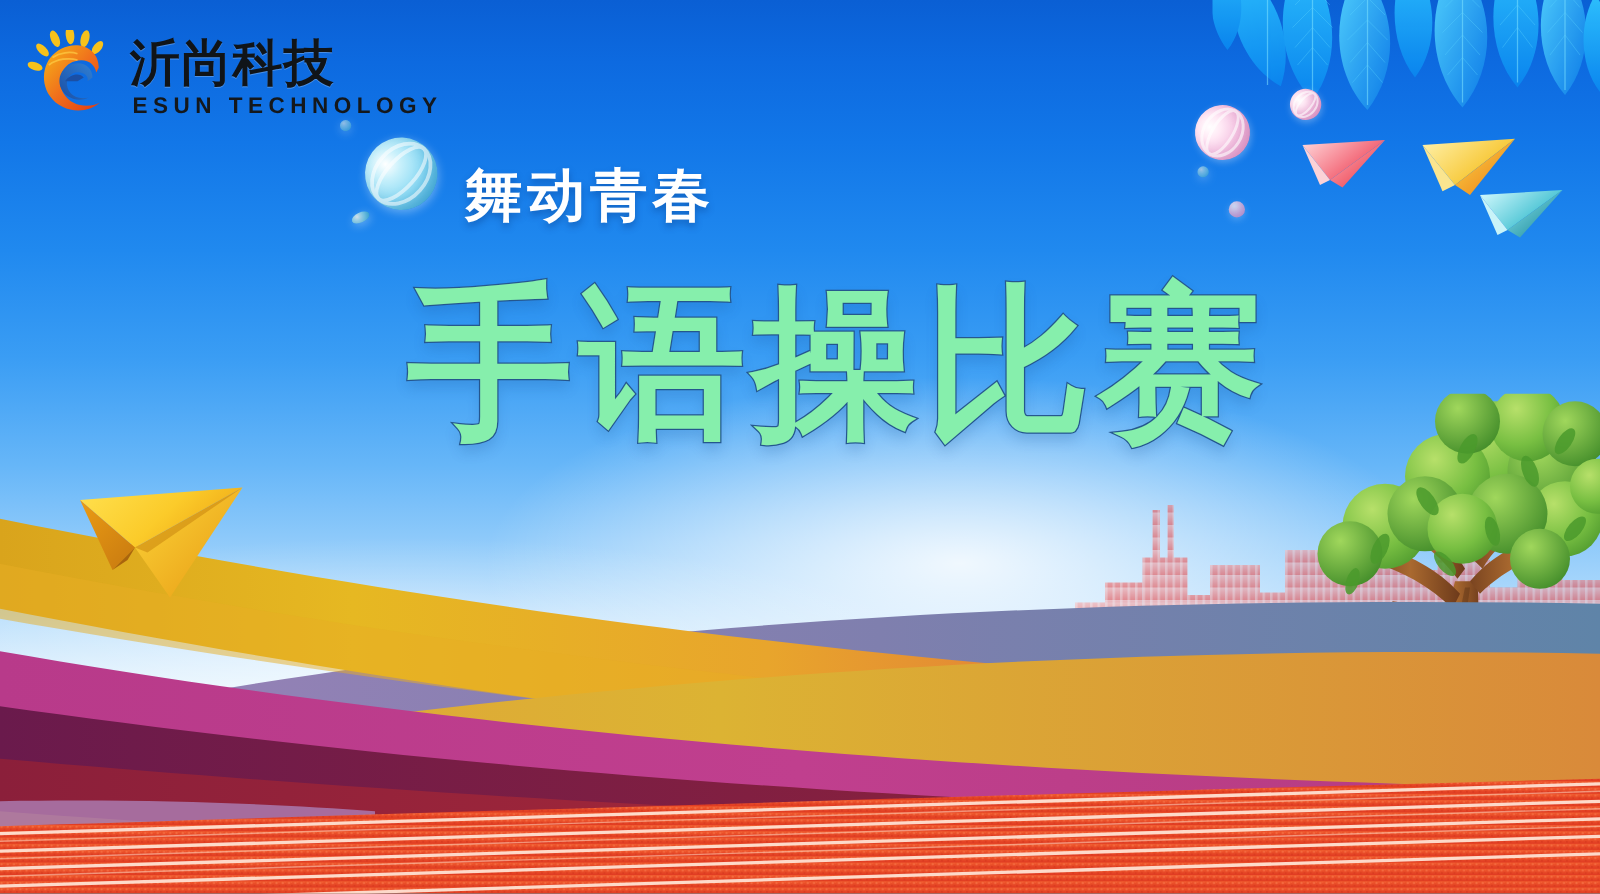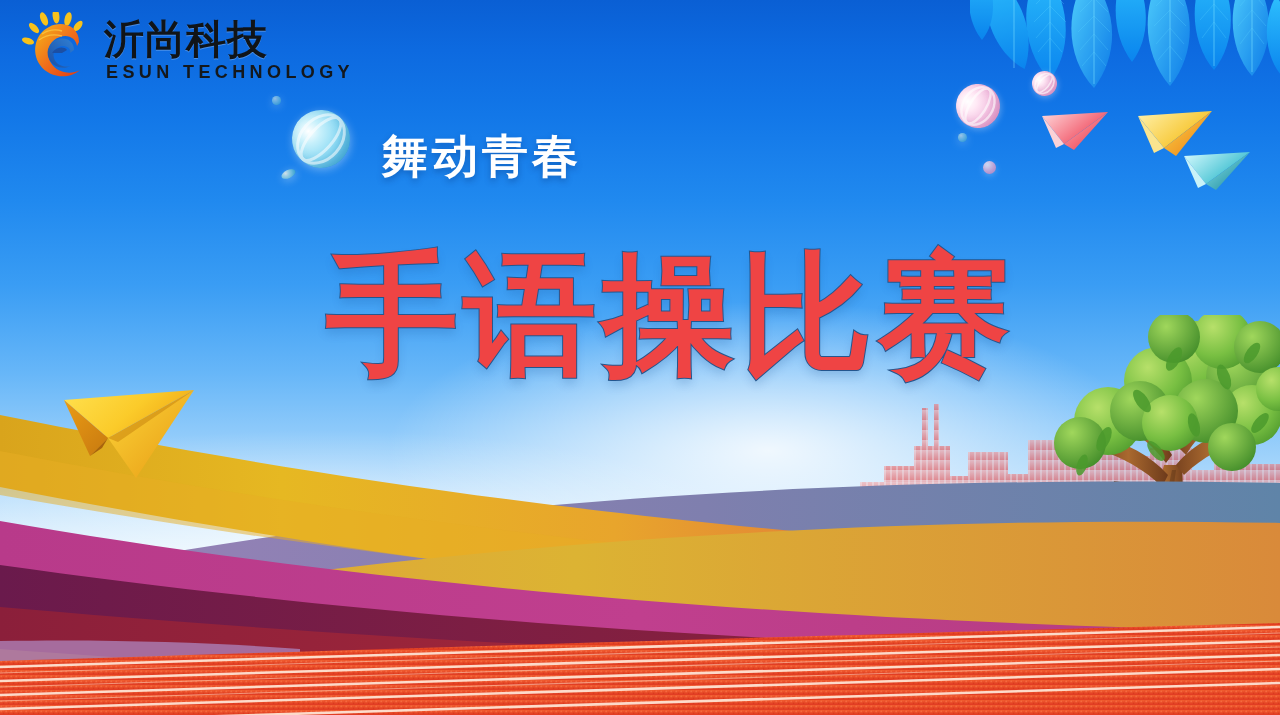--- a/index.html
+++ b/index.html
@@ -31,47 +31,46 @@
     background:radial-gradient(ellipse at center, rgba(255,255,255,.85) 0%, rgba(255,255,255,0) 70%);
     pointer-events:none;
   }
   .sky-glow2{
     position:absolute;left:-10%;top:60%;width:70%;height:30%;
     background:radial-gradient(ellipse at center, rgba(255,255,255,.55) 0%, rgba(255,255,255,0) 70%);
     pointer-events:none;
   }
 
   
-  .logo{position:absolute;left:22px;top:10px;height:80px;display:flex;align-items:center;gap:6px;}
+  .logo{position:absolute;left:22px;top:22px;height:80px;display:flex;align-items:center;gap:6px;}
   .logo-mark{width:76px;height:76px;position:relative;}
   .logo-text{display:flex;flex-direction:column;justify-content:center;line-height:1;}
   .logo-cn{
     font-size:40px;font-weight:bold;color:#101418;letter-spacing:1px;
     text-shadow:0 1px 0 rgba(255,255,255,.25);
   }
   .logo-en{
     font-size:18px;font-weight:bold;color:#14181c;letter-spacing:4.4px;
     margin-top:4px;margin-left:2px;
   }
 
   
   .subtitle{
-    position:absolute;left:382px;top:126px;
+    position:absolute;left:372px;top:126px;
     font-size:46px;font-weight:bold;color:#ffffff;letter-spacing:4px;
     text-shadow:0 3px 6px rgba(0,40,110,.35);
   }
   .main-title{
     position:absolute;left:326px;top:222px;
     font-size:132px;font-weight:bold;letter-spacing:6px;
-    color:#ef4444;
+    color:#86efac;
     -webkit-text-stroke:2px #27598f;
     paint-order:stroke fill;
     text-shadow:0 6px 10px rgba(20,70,140,.18);
     line-height:1.05;
-    margin-top:24px;
   }
 
   
   .leaves{position:absolute;right:-10px;top:-20px;width:320px;height:175px;}
 
   
   .bub{position:absolute;border-radius:50%;}
   .bub.cyan{
     background:radial-gradient(circle at 34% 30%, #ffffff 0%, #c7f0fb 22%, #8fdcf5 52%, #5cc4ea 78%, #3aa8d8 100%);
     box-shadow:inset -4px -6px 12px rgba(0,80,140,.25), 0 2px 8px rgba(255,255,255,.35);

